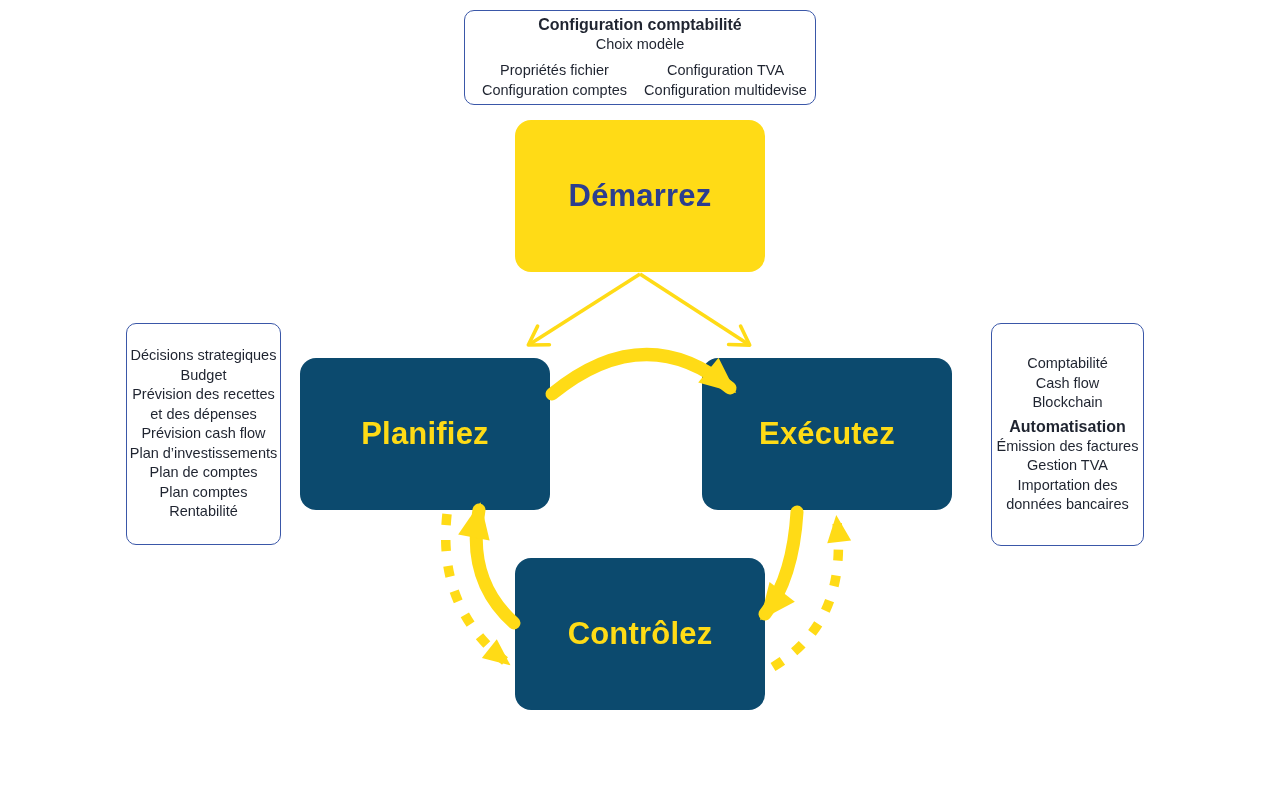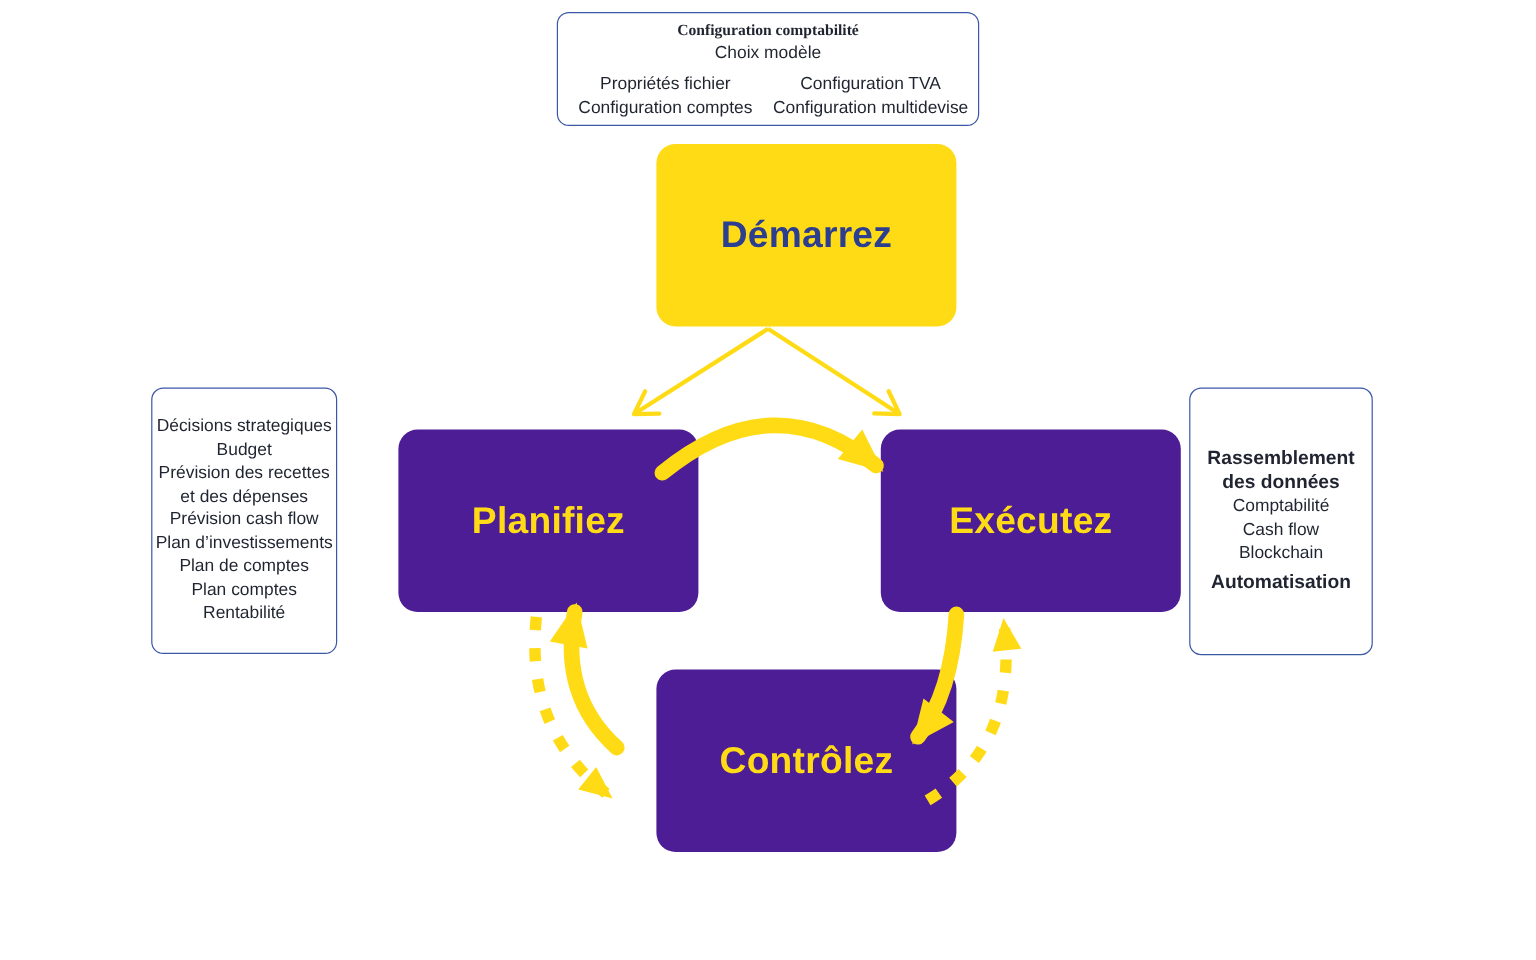--- a/index.html
+++ b/index.html
@@ -4,37 +4,37 @@
 <style>
   html,body{margin:0;padding:0;background:#ffffff;}
   #canvas{
     position:relative;width:1280px;height:800px;background:#ffffff;overflow:hidden;
     font-family:"Liberation Sans","DejaVu Sans",sans-serif;
   }
   
   .node{
     position:absolute;width:250px;height:152px;border-radius:16px;
     display:flex;align-items:center;justify-content:center;
-    font-weight:bold;font-size:31px;letter-spacing:.2px;margin-left:32px;
+    font-weight:bold;font-size:31px;letter-spacing:.2px;
   }
   .node.yellow{background:#FFDB16;color:#2C3E8F;}
-  .node.blue{background:#4c1d95;color:#FFDB16;}
+  .node.blue{background:#0c4a6e;color:#FFDB16;}
   #node-start{left:515px;top:120px;}
   #node-plan{left:300px;top:358px;}
   #node-execute{left:702px;top:358px;}
   #node-control{left:515px;top:558px;}
   
   .note{
     position:absolute;background:#ffffff;border:1.5px solid #3A57A8;border-radius:10px;
     color:#1F2430;font-size:14.5px;line-height:19.5px;text-align:center;
     display:flex;flex-direction:column;justify-content:center;box-sizing:border-box;
   }
   .note .title{font-weight:bold;font-size:16px;line-height:20px;}
   #note-top{left:464px;top:10px;width:352px;height:95px;padding:6px 4px;}
-  #note-top .title{font-size:13px;font-family:Liberation Serif, serif;}
+  #note-top .title{font-size:16px;}
   #note-top .cols{display:flex;margin-top:7px;}
   #note-top .col{flex:1;}
   #note-left{left:126px;top:323px;width:155px;height:222px;padding:8px 2px;}
   #note-right{left:991px;top:323px;width:153px;height:223px;padding:6px 2px;}
   #note-right .sec + .sec{margin-top:4px;}
   #note-bottom{left:563px;top:726px;width:155px;height:59px;padding:2px;}
   
   #arrows{position:absolute;left:0;top:0;pointer-events:none;}
 </style>
 </head>
@@ -66,29 +66,34 @@
         <div>Prévision cash flow</div>
         <div>Plan d’investissements</div>
         <div>Plan de comptes</div>
         <div>Plan comptes</div>
         <div>Rentabilité</div>
       </div>
   </div>
 
   <div class="note" id="note-right">
     <div class="sec">
-      <div class="title">Rassemblement des données</div>
       <div>
           <div>Comptabilité</div>
           <div>Cash flow</div>
           <div>Blockchain</div>
         </div>
     </div>
     <div class="sec">
       <div class="title">Automatisation</div>
+      <div>
+          <div>Émission des factures</div>
+          <div>Gestion TVA</div>
+          <div>Importation des</div>
+          <div>données bancaires</div>
+        </div>
     </div>
   </div>
 
 
   <div class="node yellow" id="node-start">
     <span>Démarrez</span>
   </div>
   <div class="node blue" id="node-plan">
     <span>Planifiez</span>
   </div>

